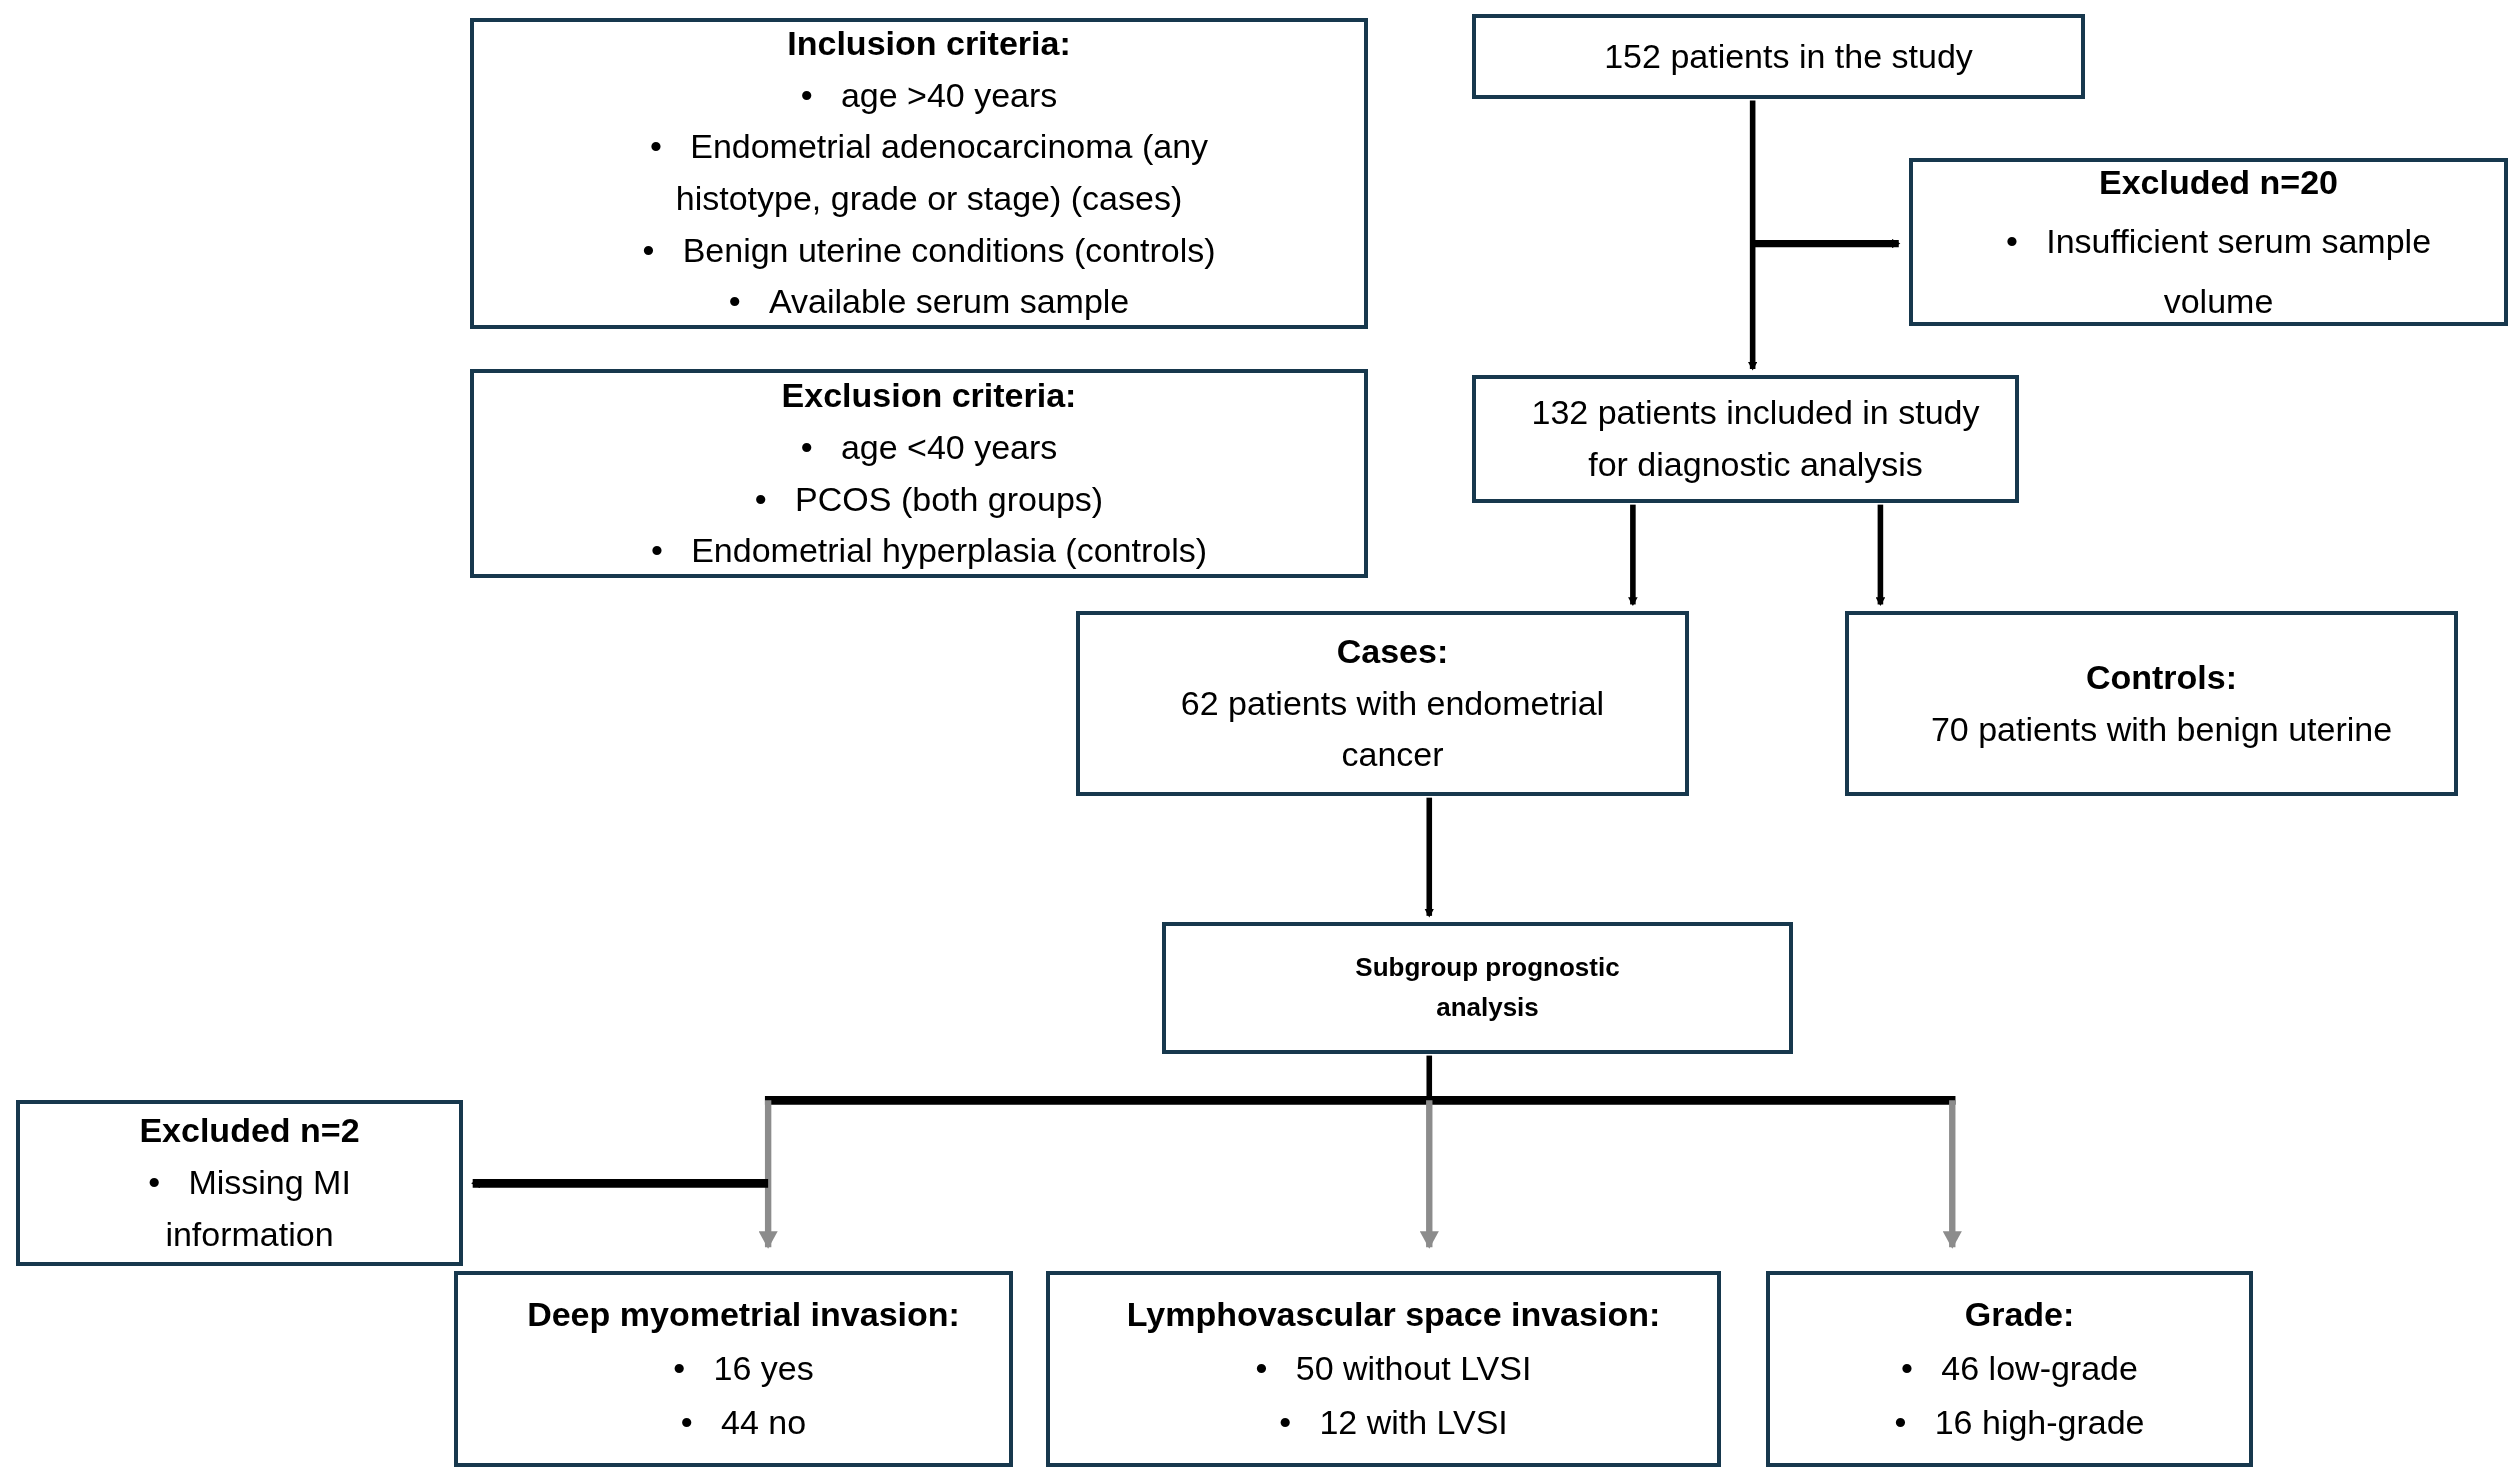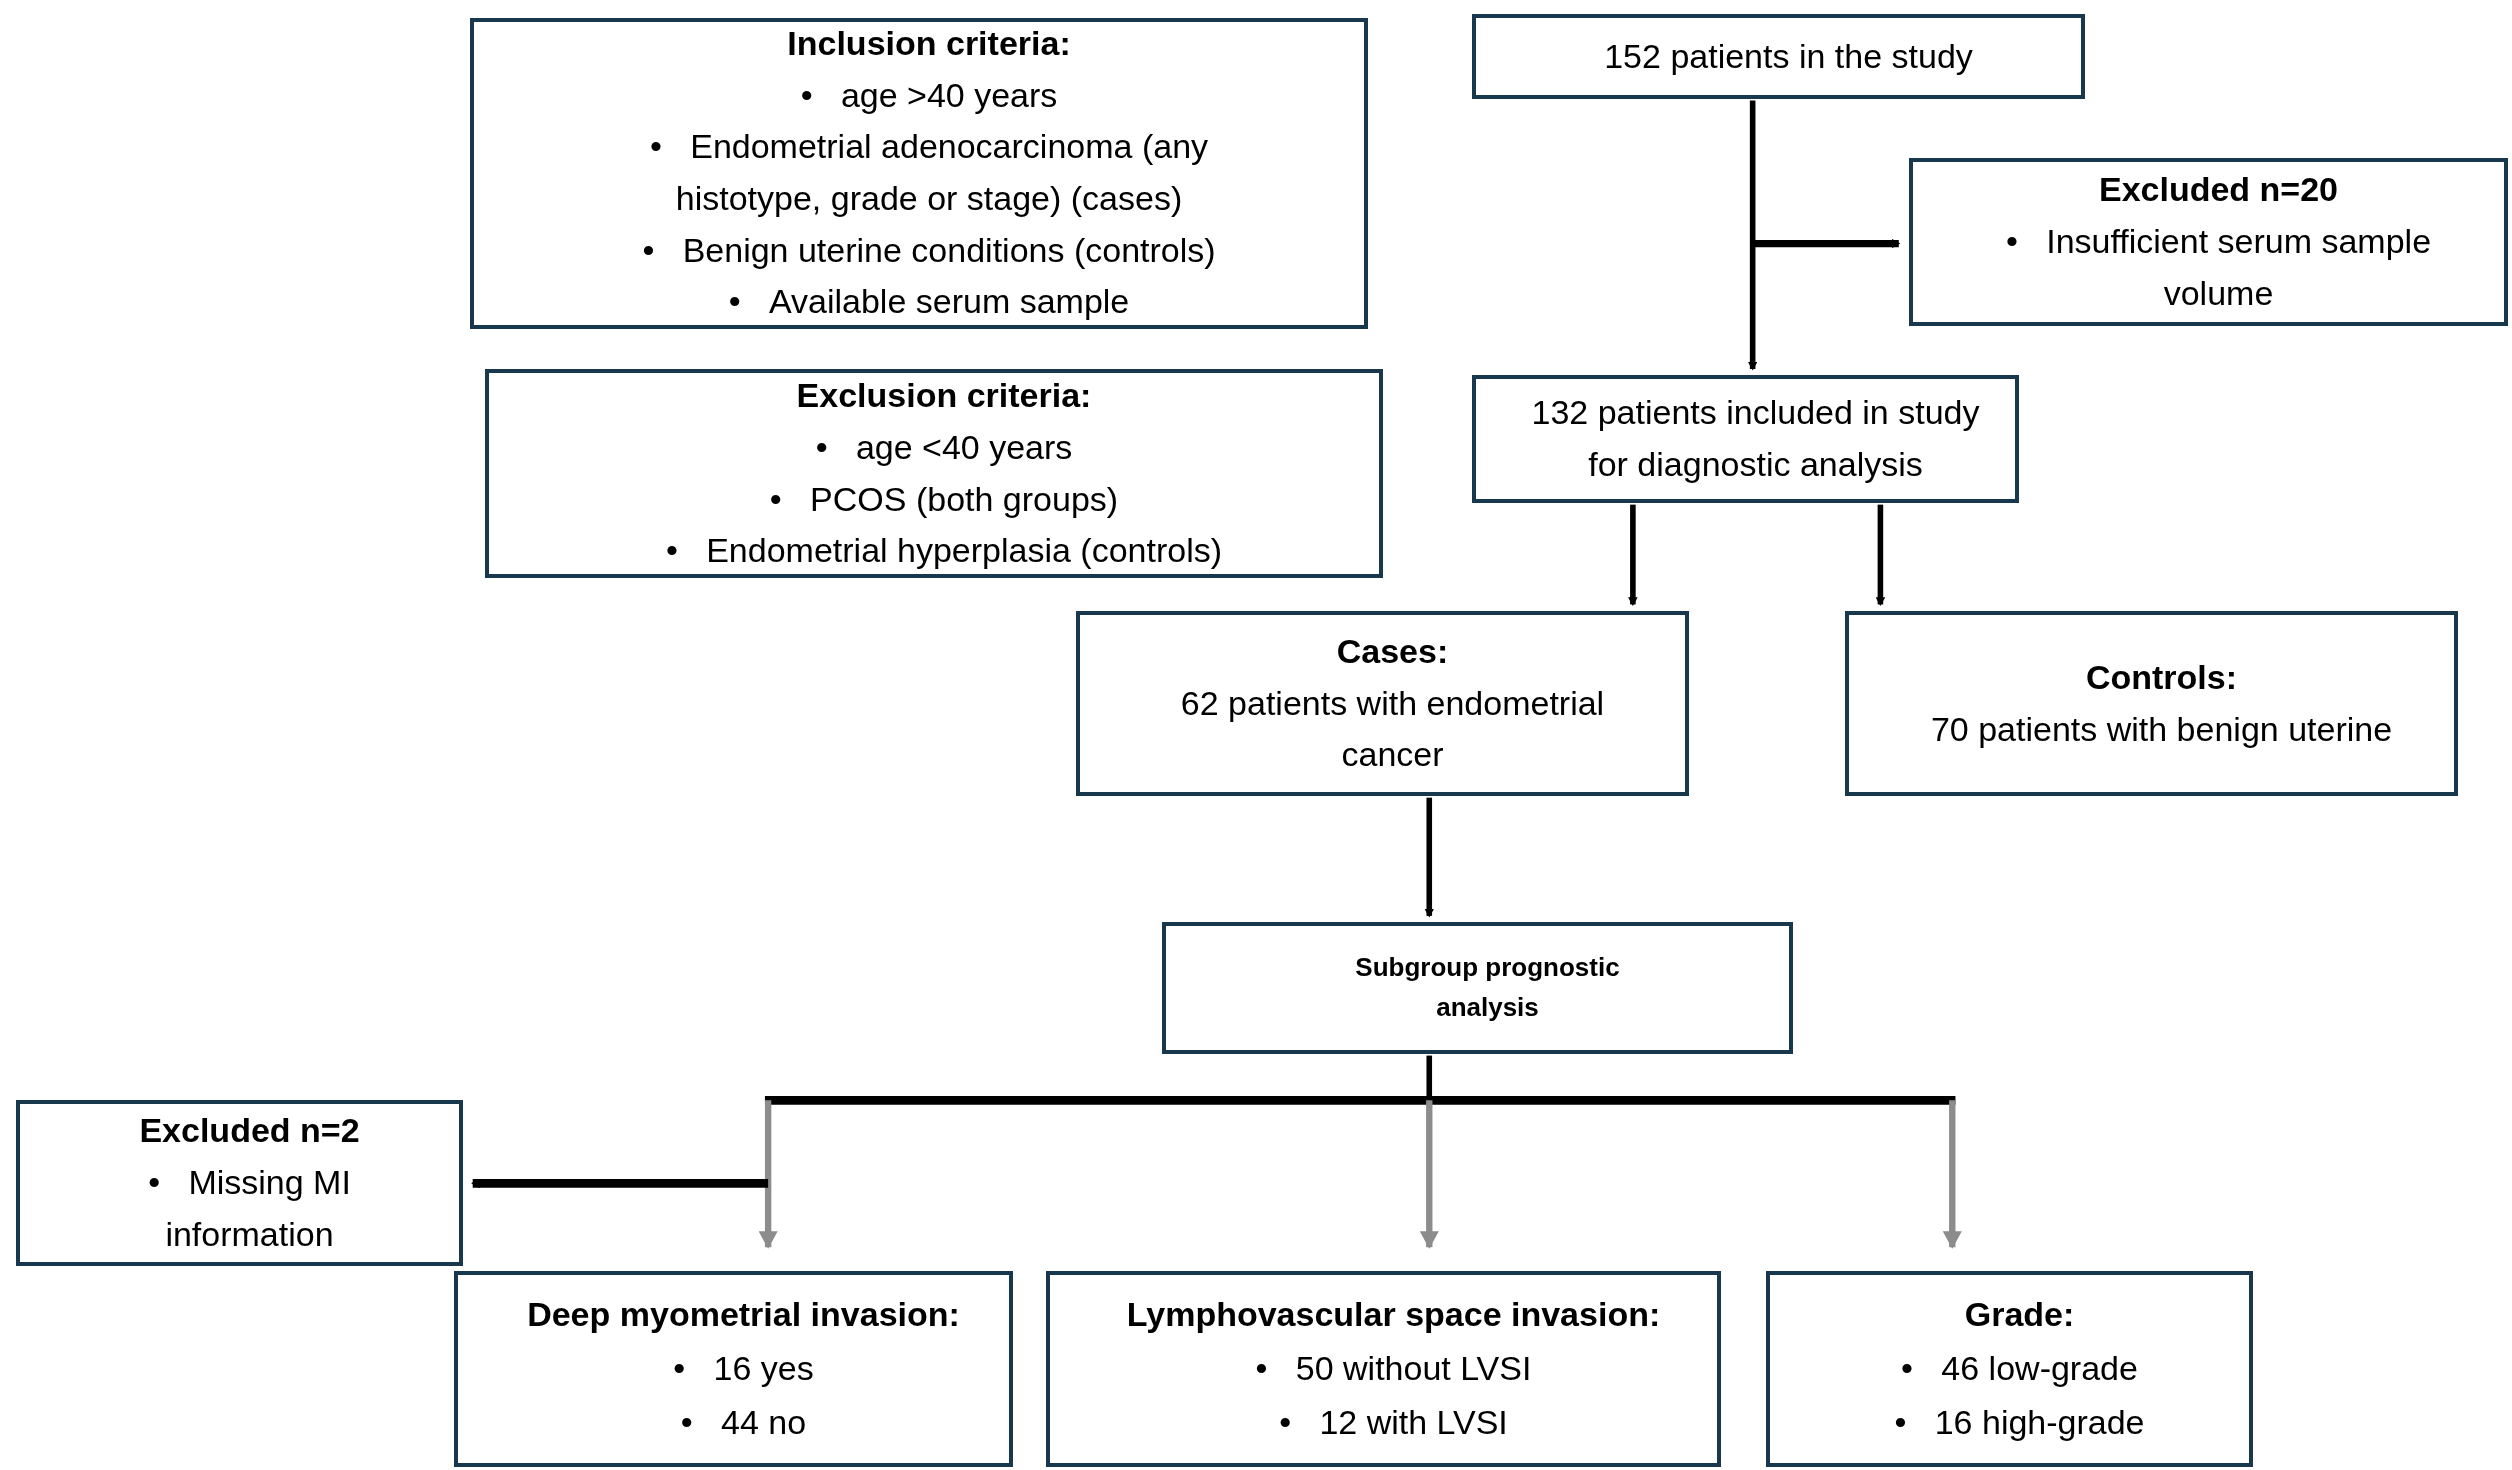--- a/index.html
+++ b/index.html
@@ -52,32 +52,32 @@
 
   <div class="box" style="left:470px;top:17.6px;width:898px;height:311px;font-size:34px;line-height:1.52;">
     <div class="ttl">Inclusion criteria:</div>
     <div class="ln"><span class="bul">•&nbsp;&nbsp;&nbsp;</span><span>age &gt;40 years</span></div>
     <div class="ln"><span class="bul">•&nbsp;&nbsp;&nbsp;</span><span>Endometrial adenocarcinoma (any</span></div>
     <div class="ln">histotype, grade or stage) (cases)</div>
     <div class="ln"><span class="bul">•&nbsp;&nbsp;&nbsp;</span><span>Benign uterine conditions (controls)</span></div>
     <div class="ln"><span class="bul">•&nbsp;&nbsp;&nbsp;</span><span>Available serum sample</span></div>
   </div>
 
-  <div class="box" style="left:470px;top:369px;width:898px;height:209px;font-size:34px;line-height:1.52;margin-left:15px;">
+  <div class="box" style="left:470px;top:369px;width:898px;height:209px;font-size:34px;line-height:1.52;">
     <div class="ttl">Exclusion criteria:</div>
     <div class="ln"><span class="bul">•&nbsp;&nbsp;&nbsp;</span><span>age &lt;40 years</span></div>
     <div class="ln"><span class="bul">•&nbsp;&nbsp;&nbsp;</span><span>PCOS (both groups)</span></div>
     <div class="ln"><span class="bul">•&nbsp;&nbsp;&nbsp;</span><span>Endometrial hyperplasia (controls)</span></div>
   </div>
 
   <div class="box" style="left:1472px;top:14.4px;width:613px;height:85px;font-size:34px;">
     <div class="ln">152 patients in the study</div>
   </div>
 
-  <div class="box" style="left:1909px;top:158px;width:599px;height:168px;font-size:34px;line-height:1.52;">
+  <div class="box" style="left:1909px;top:158px;width:599px;height:168px;font-size:34px;line-height:1.52;gap:8px;">
     <div class="ttl">Excluded n=20</div>
     <div class="ln"><span class="bul">•&nbsp;&nbsp;&nbsp;</span><span>Insufficient serum sample</span></div>
     <div class="ln">volume</div>
   </div>
 
   <div class="box" style="left:1472px;top:375px;width:547px;height:128px;font-size:34px;line-height:1.52;">
     <div class="ln">132 patients included in study</div>
     <div class="ln">for diagnostic analysis</div>
   </div>
 

